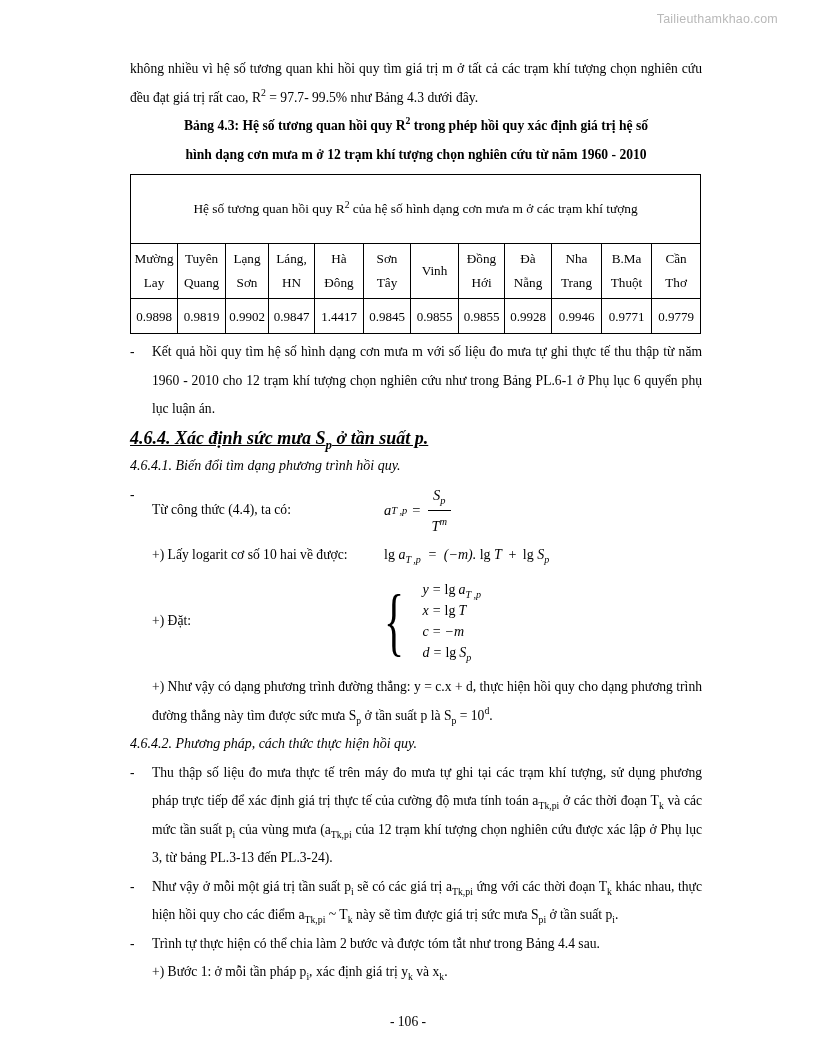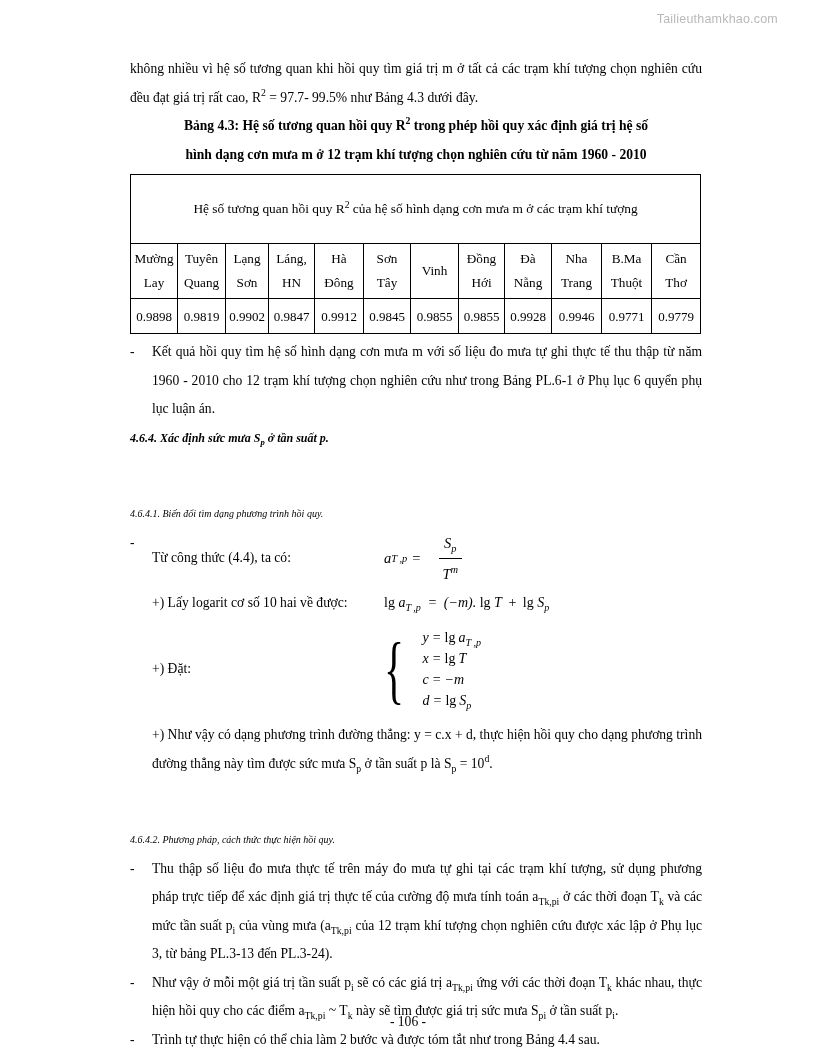--- a/index.html
+++ b/index.html
@@ -54,29 +54,29 @@
   }
 
   .tblcaption{
     font-size:13.6px;
     line-height:28.5px;
     font-weight:bold;
     text-align:center;
   }
 
   .head4{
-    font-size:12px;line-height:28.5px;
+    font-size:18px;line-height:28.5px;
     font-weight:bold;font-style:italic;
     text-align:left;
+    text-decoration:underline;
   }
   .head5{
-    font-size:10px;line-height:28.5px;
+    font-size:14px;line-height:28.5px;
     font-style:italic;
     text-align:left;
-    margin-top:48px;
   }
 
   sup{font-size:.72em;vertical-align:super;line-height:0;}
   sub{font-size:.72em;vertical-align:sub;line-height:0;}
 
   
   table.r2{
     border-collapse:collapse;
     width:570px;
     margin:5px 0 4px 0;
@@ -106,21 +106,21 @@
   }
   .hdr .l1,.hdr .l2{display:block;white-space:nowrap;}
 
   .m{font-family:"Liberation Serif", serif;font-style:italic;}
   .mr{font-style:normal;}
 
   .frac{
     display:inline-block;
     vertical-align:middle;
     text-align:center;
-    margin:0 13px;
+    margin:0 2px;
   }
   .frac .num{
     display:block;
     padding:0 4px 1px 4px;
     border-bottom:1px solid #000;
     font-size:14.5px;
   }
   .frac .den{
     display:block;
     padding:1px 4px 0 4px;
@@ -246,21 +246,21 @@
         <td class="hdr">
               <span class="l1">Cần</span>
               <span class="l2">Thơ</span>
             </td>
       </tr>
       <tr>
         <td class="val">0.9898</td>
         <td class="val">0.9819</td>
         <td class="val">0.9902</td>
         <td class="val">0.9847</td>
-        <td class="val">0.9912</td>
+        <td class="val">1.4417</td>
         <td class="val">0.9845</td>
         <td class="val">0.9855</td>
         <td class="val">0.9855</td>
         <td class="val">0.9928</td>
         <td class="val">0.9946</td>
         <td class="val">0.9771</td>
         <td class="val">0.9779</td>
       </tr>
     </tbody>
       </table>

